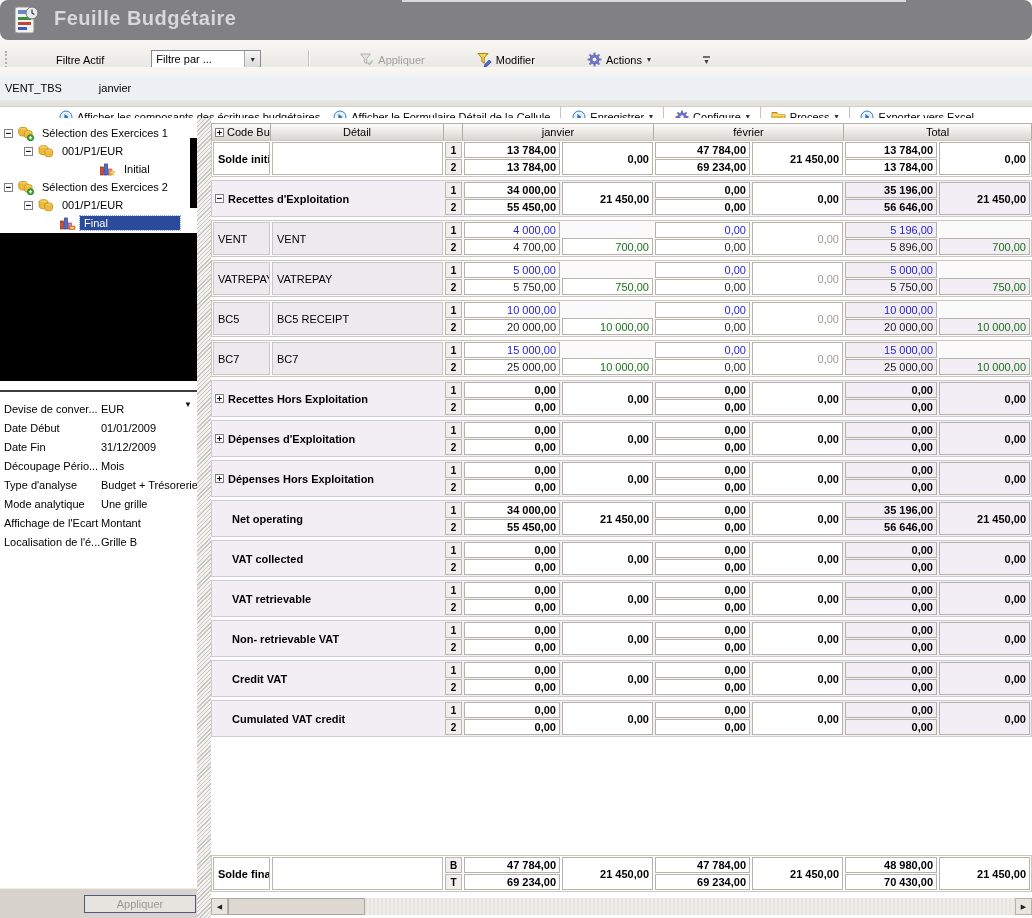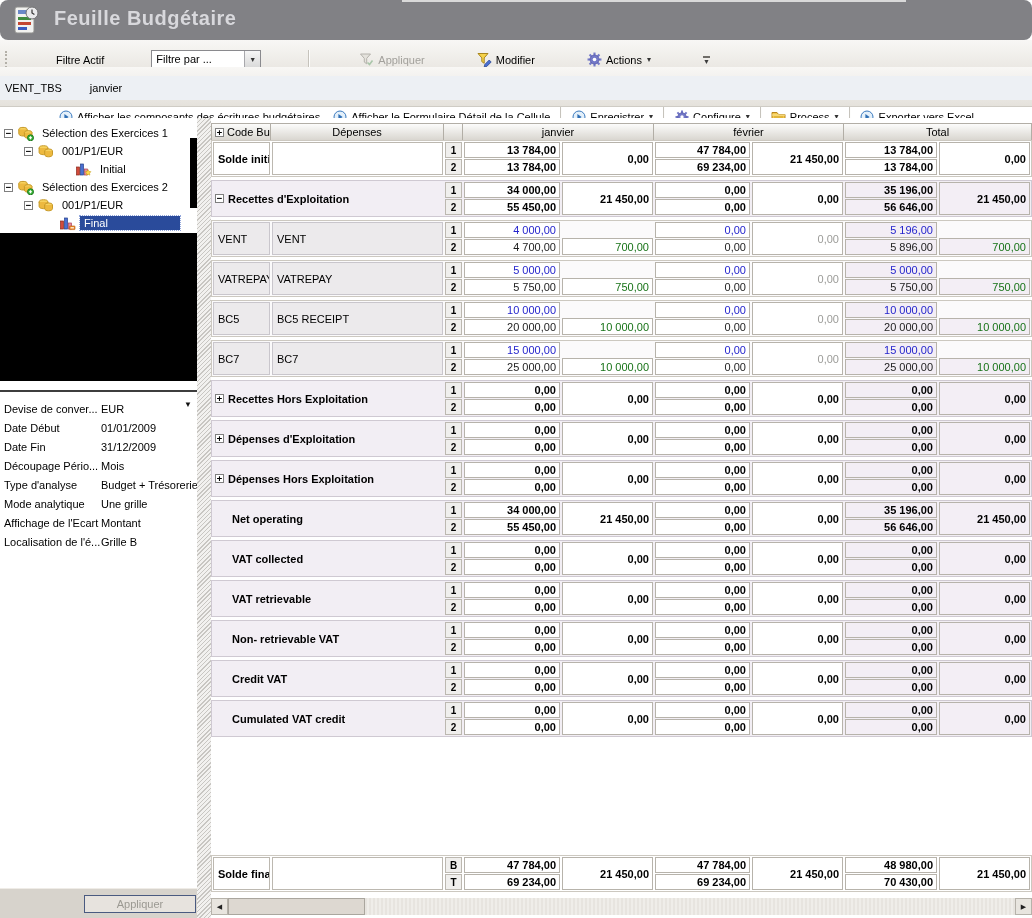--- a/index.html
+++ b/index.html
@@ -34,21 +34,21 @@
   .overflow1 .bar { width:7px; height:2px; background:#6f6d68; }
   .overflow1 .chv { font-size:7px; color:#3c3c3c; line-height:5px; }
   .overflow2 { width:13px; height:24px; margin-left:3px; background:#6e6e74; border-radius:2px;
                display:flex; flex-direction:column; align-items:center; justify-content:flex-end; padding-bottom:3px; }
   .overflow2 .bar { width:7px; height:2px; background:#fff; margin-bottom:1px; }
   .overflow2 .chv { font-size:7px; color:#fff; line-height:4px; }
   .ticon { display:inline-flex; width:15px; height:15px; align-items:center; justify-content:center; }
 
   
   .contextbar { position:absolute; left:0; top:76px; width:1032px; height:24px; background:#edf0f4;
-                display:flex; align-items:center; }
+                display:flex; align-items:center;gap:9px; }
   .contextbar .sheet { margin-left:5px; }
   .contextbar .period { margin-left:28px; }
 
   
   #sidebar { position:absolute; left:0; top:118px; width:197px; height:800px; background:#fff; }
   #tree { position:absolute; left:0; top:6px; width:197px; }
   .titem { height:18px; display:flex; align-items:center; cursor:default; white-space:nowrap; }
   .xp { width:9px; height:9px; flex:0 0 9px; border:1px solid #7f7f7f; background:#fff;
         display:inline-flex; align-items:center; justify-content:center;
         font:bold 9px/7px "DejaVu Sans Mono", monospace; color:#000; margin-right:4px; }
@@ -297,21 +297,21 @@
           <span class="ticn">
             <svg width="17" height="16" viewBox="0 0 17 16">
               <ellipse cx="6.5" cy="5" rx="4.4" ry="2.3" fill="#f6d15e" stroke="#c79a28"></ellipse>
               <path d="M2.1 5v4.4c0 1.3 2 2.3 4.4 2.3s4.4-1 4.4-2.3V5" fill="#edb93f" stroke="#c79a28"></path>
               <ellipse cx="11.6" cy="8" rx="3.9" ry="2.1" fill="#f6d15e" stroke="#c79a28"></ellipse>
               <path d="M7.7 8v3.7c0 1.2 1.8 2.1 3.9 2.1s3.9-.9 3.9-2.1V8" fill="#edb93f" stroke="#c79a28"></path>
             </svg>
           </span>
           <span class="tlabel">001/P1/EUR</span>
         </div>
-        <div class="titem" style="padding-left: 62px;">
+        <div class="titem" style="padding-left: 62px; margin-left: 24px;">
           <span class="xsp"></span>
           <span class="ticn">
             <svg width="17" height="16" viewBox="0 0 17 16">
               <rect x="1.5" y="6" width="3" height="8" fill="#d24a3a" stroke="#8a2a1e" stroke-width="0.7"></rect>
               <rect x="5.5" y="3" width="3" height="11" fill="#4a6fd2" stroke="#24408a" stroke-width="0.7"></rect>
               <rect x="9.5" y="8" width="3" height="6" fill="#e88a9a" stroke="#a8405a" stroke-width="0.7"></rect>
               <path d="M13 8.6l.9 1.8 2 .3-1.4 1.4.3 2-1.8-.9-1.8.9.3-2-1.4-1.4 2-.3z" fill="#ffd84a" stroke="#c8a018" stroke-width="0.6"></path>
             </svg>
           </span>
           <span class="tlabel">Initial</span>
@@ -400,21 +400,21 @@
   <div class="redact" style="position:absolute;left:190px;top:138px;width:14px;height:70px;"></div>
 
   <div id="splitter"></div>
 
   <div id="grid">
     <div class="ghead" id="grid-header">
         <div class="hcell h-code">
           <span class="xp">+</span>
           <span>Code Bu...</span>
         </div>
-        <div class="hcell h-lib">Dépenses</div>
+        <div class="hcell h-lib">Détail</div>
         <div class="hcell h-num"></div>
         <div class="hcell h-month">janvier</div>
         <div class="hcell h-month">février</div>
         <div class="hcell h-month">Total</div>
       </div>
     <div id="grid-rows">
         <div class="grow t-solde">
           <div class="cellbox label">Solde initial</div>
           <div class="cellbox lib"></div>
           <div class="numcol">

